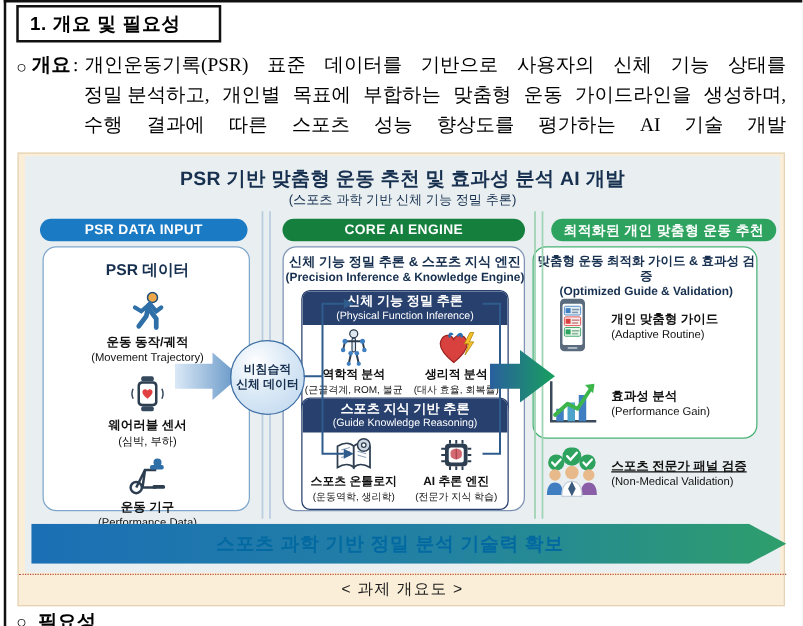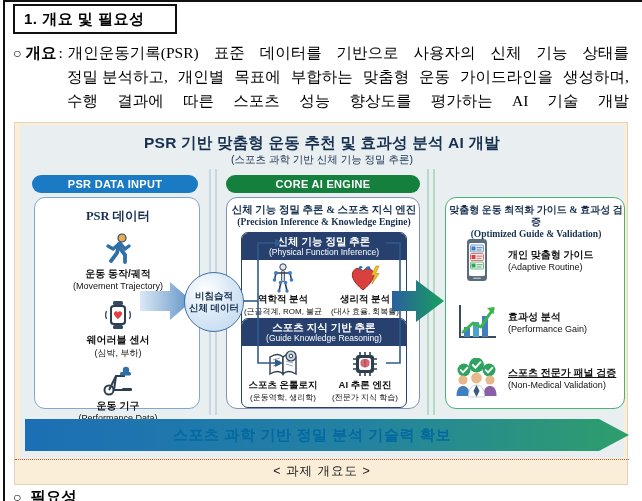--- a/index.html
+++ b/index.html
@@ -74,24 +74,24 @@
     font-weight:bold;font-size:11px;letter-spacing:.3px;white-space:nowrap;
   }
   .pill-in{left:12px;top:50px;width:166px;background:#1a7ac4;}
   .pill-core{left:206px;top:50px;width:194px;background:#15803d;}
   .pill-out{left:421px;top:50px;width:180px;background:#2ea35f;}
 
   
   .panel{position:absolute;background:#fff;border-radius:11px;box-sizing:border-box;}
   .panel-in{left:14px;top:72px;width:166px;height:212px;border:1.4px solid #7fa8cc;}
   .panel-core{left:206px;top:72px;width:194px;height:212px;border:1.4px solid #7f93b5;}
-  .panel-out{left:425px;top:72px;width:180px;height:212px;border:1.4px solid #49b277;}
+  .panel-out{left:406px;top:72px;width:180px;height:154px;border:1.4px solid #49b277;}
 
   .panel-title{
-    text-align:center;font-family:Liberation Serif, serif;
+    text-align:center;font-family:Liberation Sans, sans-serif;
     font-weight:bold;color:#17304f;
   }
   .pi-title{position:absolute;left:0;top:10px;width:166px;font-size:12.5px;}
   .pc-title{position:absolute;left:0;top:6px;width:194px;font-size:10.5px;line-height:12px;}
   .pc-title .en{font-size:9.5px;font-weight:bold;}
   .po-title{position:absolute;left:0;top:6px;width:180px;font-size:10px;line-height:12px;}
   .po-title .en{font-size:9.5px;font-weight:bold;}
 
   
   .in-item{position:absolute;width:166px;text-align:center;}
@@ -244,20 +244,23 @@
 
         <path d="M372 166 L396 166 L396 155 L424 176 L396 197 L396 186 L372 186 Z" fill="url(#gB2G)"></path>
       </svg>
 
       <div class="pill pill-in">
         <span>PSR DATA INPUT</span>
       </div>
       <div class="pill pill-core">
         <span>CORE AI ENGINE</span>
       </div>
+      <div class="pill pill-out">
+        <span>최적화된 개인 맞춤형 운동 추천</span>
+      </div>
 
       <div class="panel panel-in">
         <div class="panel-title pi-title">PSR 데이터</div>
 
         <div class="in-item" style="top:34px;">
           <div class="in-ico">
             <svg width="30" height="32" viewBox="0 0 30 32">
               <circle cx="19" cy="5" r="4" fill="#f0a94a" stroke="#1f4e79" stroke-width="1.2"></circle>
               <path d="M17 10 L10 16 L5 13" stroke="#2f6fa8" stroke-width="3.4" fill="none" stroke-linecap="round"></path>
               <path d="M17 10 L22 16 L26 13" stroke="#2f6fa8" stroke-width="3.4" fill="none" stroke-linecap="round"></path>

